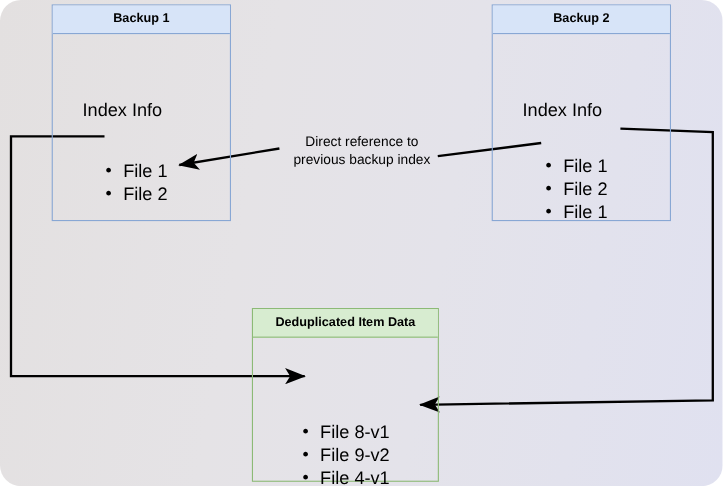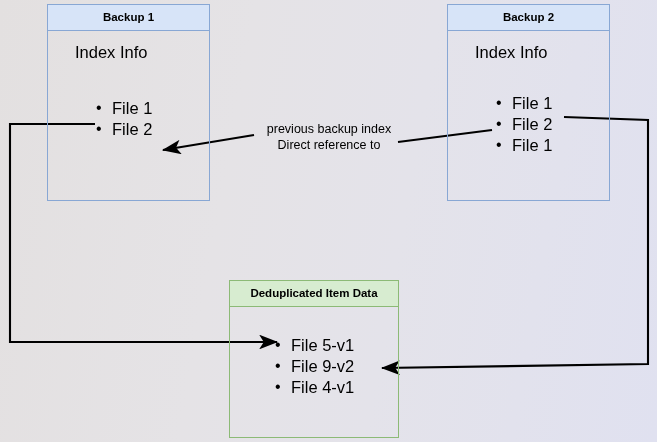--- a/index.html
+++ b/index.html
@@ -10,20 +10,21 @@
     width: 657px;
     height: 442px;
     font-family: "Liberation Sans", sans-serif;
     overflow: hidden;
   }
   #canvas {
     position: relative;
     width: 657px;
     height: 442px;
     background: linear-gradient(100deg, #e3e0e0 0%, #e5e3e6 35%, #e4e3ea 60%, #e0e1f0 100%);
+    border-radius: 19px;
   }
   .svg-layer {
     position: absolute;
     left: 0;
     top: 0;
     width: 657px;
     height: 442px;
   }
   .node {
     position: absolute;
@@ -45,20 +46,21 @@
     background: #d7e4f8;
     border-bottom: 1.6px solid #88a7d4;
   }
   .node.green .node-header {
     background: #d7ecd0;
     border-bottom-color: #8cba76;
   }
   .node-body {
     position: relative;
     height: calc(100% - 26px);
+    margin-top: 48px;
   }
   .index-title {
     position: absolute;
     font-size: 16.5px;
     color: #000;
     white-space: nowrap;
   }
   .bullets {
     position: absolute;
     margin: 0;
@@ -130,25 +132,25 @@
         <li>File 2</li>
         <li>File 1</li>
       </ul>
     </div>
   </div>
 
   <div class="node green" style="left:229px; top:280px; width:170px; height:158px;">
     <div class="node-header">Deduplicated Item Data</div>
     <div class="node-body">
       <ul class="bullets" style="left:45px; top:28px;">
-        <li>File 5-v1</li>
+        <li>File 8-v1</li>
         <li>File 9-v2</li>
         <li>File 4-v1</li>
       </ul>
     </div>
   </div>
 
   <div class="center-label" style="left:251px; top:121px; width:156px;">
+    <div>Direct reference to</div>
     <div>previous backup index</div>
-    <div>Direct reference to</div>
   </div>
 
 </div>
 
 </body></html>

